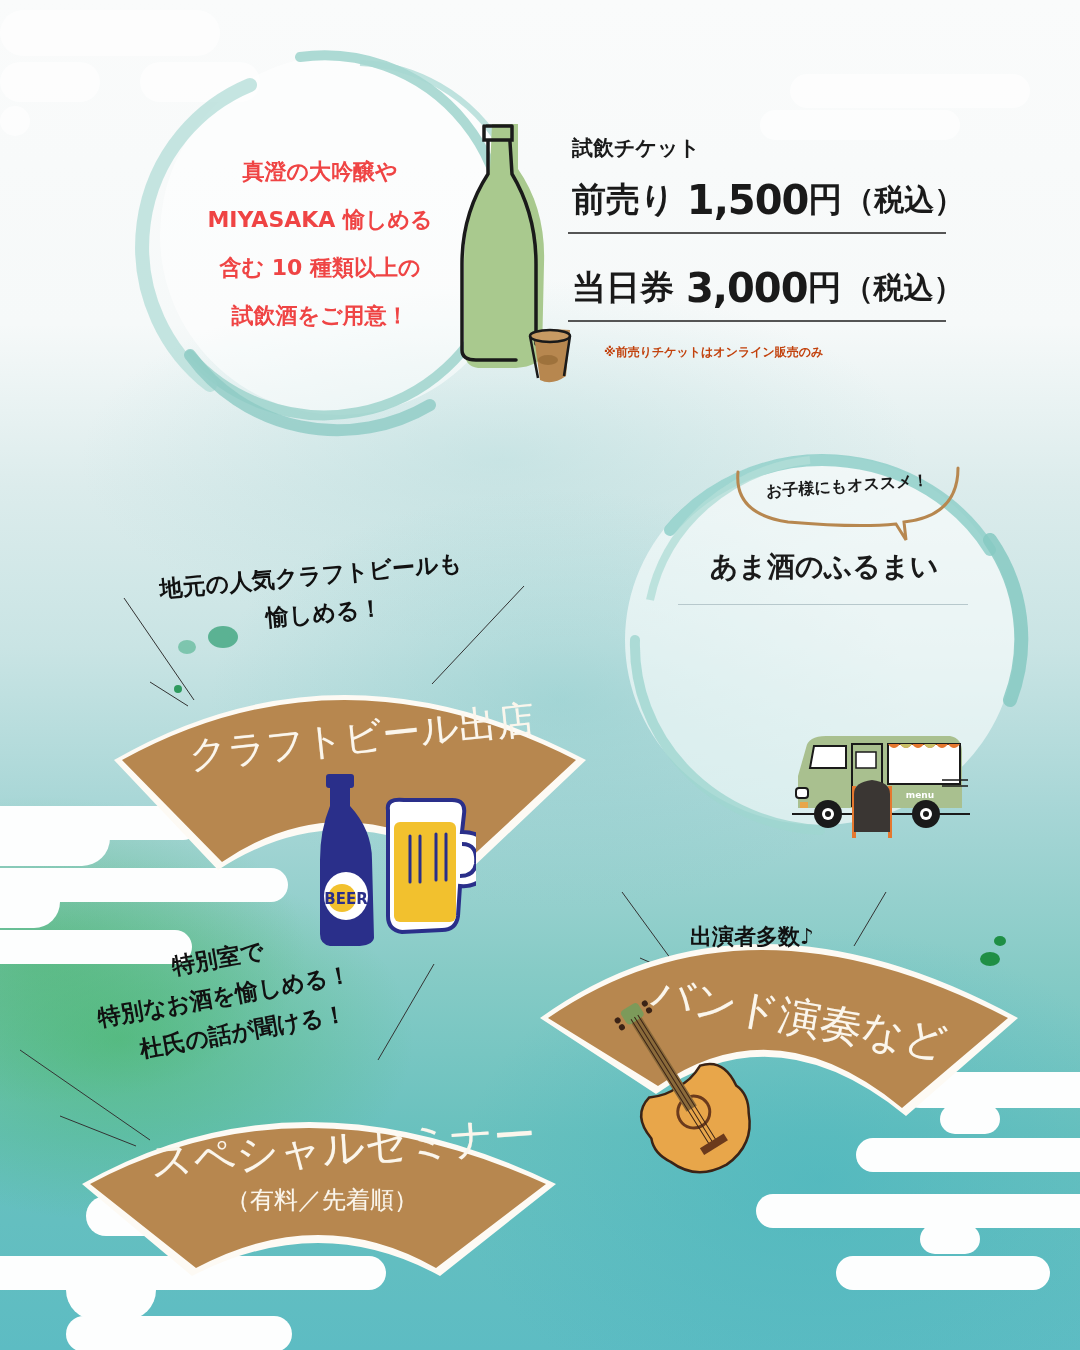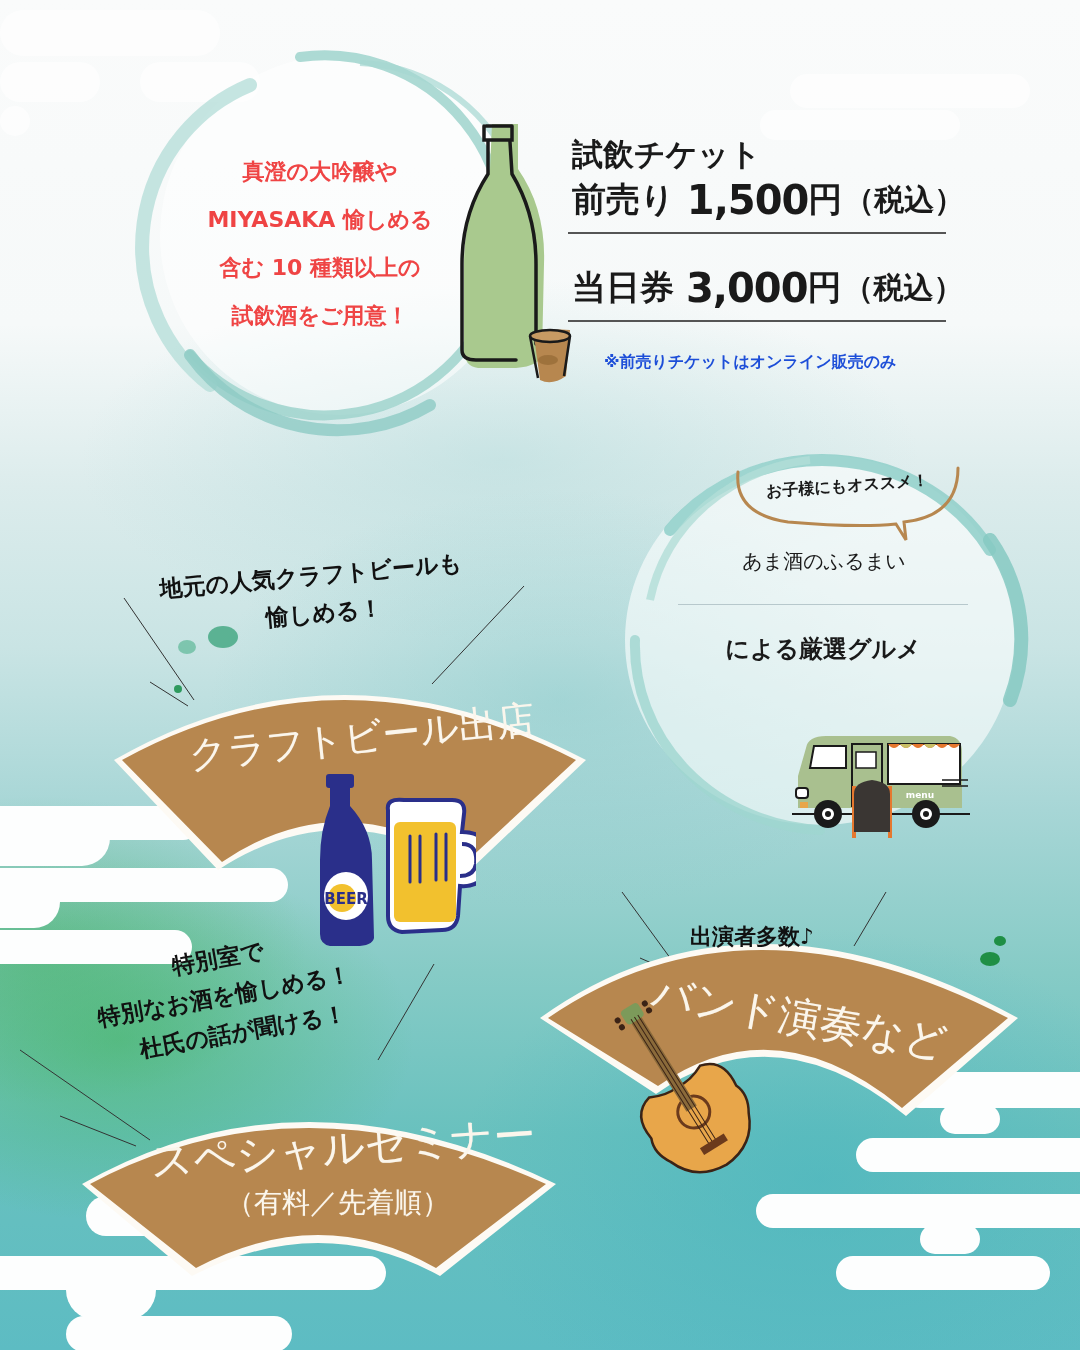--- a/index.html
+++ b/index.html
@@ -20,35 +20,35 @@
 
     
     .cloud-bar { position: absolute; background: #fdfefe; border-radius: 40px; }
     .faint-bar { position: absolute; background: rgba(255,255,255,0.6); border-radius: 30px; }
 
     
     .intro-text {
       position: absolute; left: 180px; top: 148px; width: 280px;
       text-align: center; font-size: 22px; line-height: 48px; font-weight: bold; color: #ef4444;
     }
-    .ticket-title { position: absolute; left: 572px; top: 134px; font-size: 31px; font-weight: bold; color: #1a1a1a; }
+    .ticket-title { position: absolute; left: 572px; top: 134px; font-size: 21px; font-weight: bold; color: #1a1a1a; }
     .price-row {
       position: absolute; left: 568px; width: 378px; height: 66px;
       border-bottom: 2px solid #555; display: flex; align-items: center; padding-left: 4px; box-sizing: border-box;
       white-space: nowrap;
     }
     .price-row .lbl { font-size: 34px; font-weight: bold; }
     .price-row .amt { font-size: 40px; font-weight: bold; margin-left: 12px; letter-spacing: -1px; }
     .price-row .yen { font-size: 34px; font-weight: bold; }
     .price-row .tax { font-size: 30px; font-weight: bold; margin-left: 2px; }
-    .ticket-note { position: absolute; left: 604px; top: 344px; font-size: 16px; font-weight: bold; color: #1d4ed8; margin-top: 8px; }
+    .ticket-note { position: absolute; left: 604px; top: 344px; font-size: 12px; font-weight: bold; color: #c2410c; }
 
     
     .bubble-text { position: absolute; left: 766px; top: 476px; font-size: 16px; font-weight: bold; transform: rotate(-4deg); }
-    .amazake { position: absolute; left: 680px; top: 548px; width: 288px; text-align: center; font-size: 20px; font-weight: normal; }
+    .amazake { position: absolute; left: 680px; top: 548px; width: 288px; text-align: center; font-size: 28px; font-weight: bold; }
     .divider-line { position: absolute; left: 678px; top: 604px; width: 290px; height: 1px; background: #b7c8cc; }
     .gourmet { position: absolute; left: 650px; top: 626px; width: 346px; text-align: center; font-size: 24px; font-weight: bold; line-height: 46px; }
 
     
     .fan-label {
       position: absolute; color: #fbf6ec; font-family: "DejaVu Serif", "Liberation Serif", serif;
       white-space: nowrap; text-shadow: 0 0 1px rgba(255,255,255,0.4);
     }
     .caption { position: absolute; font-weight: bold; color: #111; white-space: nowrap; text-align: center; }
   </style>
@@ -137,21 +137,20 @@
 </div>
 <div class="ticket-note">※前売りチケットはオンライン販売のみ</div>
 
 <svg class="abs" style="left:728px;top:464px" width="240" height="80" viewBox="0 0 240 80">
   <path d="M10 8 Q6 50 60 58 Q130 64 168 60 L178 76 L176 58 Q230 52 230 4" fill="none" stroke="#b7874f" stroke-width="3" stroke-linecap="round"></path>
 </svg>
 <div class="bubble-text">お子様にもオススメ！</div>
 <div class="amazake">あま酒のふるまい</div>
 <div class="divider-line"></div>
 <div class="gourmet">
-  <div>による厳選グルメ</div>
 </div>
 
 <div class="abs" style="left:792px;top:732px;width:180px;height:110px;">
   <svg width="180" height="110" viewBox="0 0 180 110" style="position:absolute;left:0;top:0">
     <path d="M14 16 Q16 4 34 4 L158 4 Q170 6 170 20 L170 76 L6 76 L6 44 Z" fill="#a9c08f"></path>
     <path d="M22 14 L54 14 L54 36 L18 36 Z" fill="#fff" stroke="#1a1a1a" stroke-width="2"></path>
     <rect x="60" y="12" width="30" height="62" fill="none" stroke="#1a1a1a" stroke-width="2"></rect>
     <rect x="64" y="20" width="20" height="16" fill="#fff" stroke="#1a1a1a" stroke-width="1.5"></rect>
     <rect x="96" y="12" width="72" height="40" fill="#fff" stroke="#1a1a1a" stroke-width="2"></rect>
     <path d="M96 12 q6 8 12 0 q6 8 12 0 q6 8 12 0 q6 8 12 0 q6 8 12 0 q6 8 12 0" fill="#e5782f"></path>
@@ -235,13 +234,13 @@
   <div style="text-align:left;padding-left:82px;">特別室で</div>
   <div style="text-align:left;">特別なお酒を愉しめる！</div>
   <div style="text-align:left;padding-left:36px;">杜氏の話が聞ける！</div>
 </div>
 
 <svg class="abs" style="left:80px;top:1080px" width="480" height="200" viewBox="0 0 480 200">
   <path d="M2 104 Q220 -20 476 104 L360 196 Q240 130 112 196 Z" fill="#fdfaf4"></path>
   <path d="M10 104 Q220 -8 466 104 L356 188 Q240 122 116 188 Z" fill="#b7874f"></path>
 </svg>
 <div class="fan-label" style="left:150px;top:1120px;font-size:42px;transform:rotate(-4deg);">スペシャルセミナー</div>
-<div class="fan-label" style="left:226px;top:1184px;font-size:28px;font-family:'DejaVu Sans','Liberation Sans',sans-serif;">（有料／先着順）</div>
+<div class="fan-label" style="left:226px;top:1184px;font-size:24px;font-family:'DejaVu Sans','Liberation Sans',sans-serif;">（有料／先着順）</div>
 
 </body></html>

